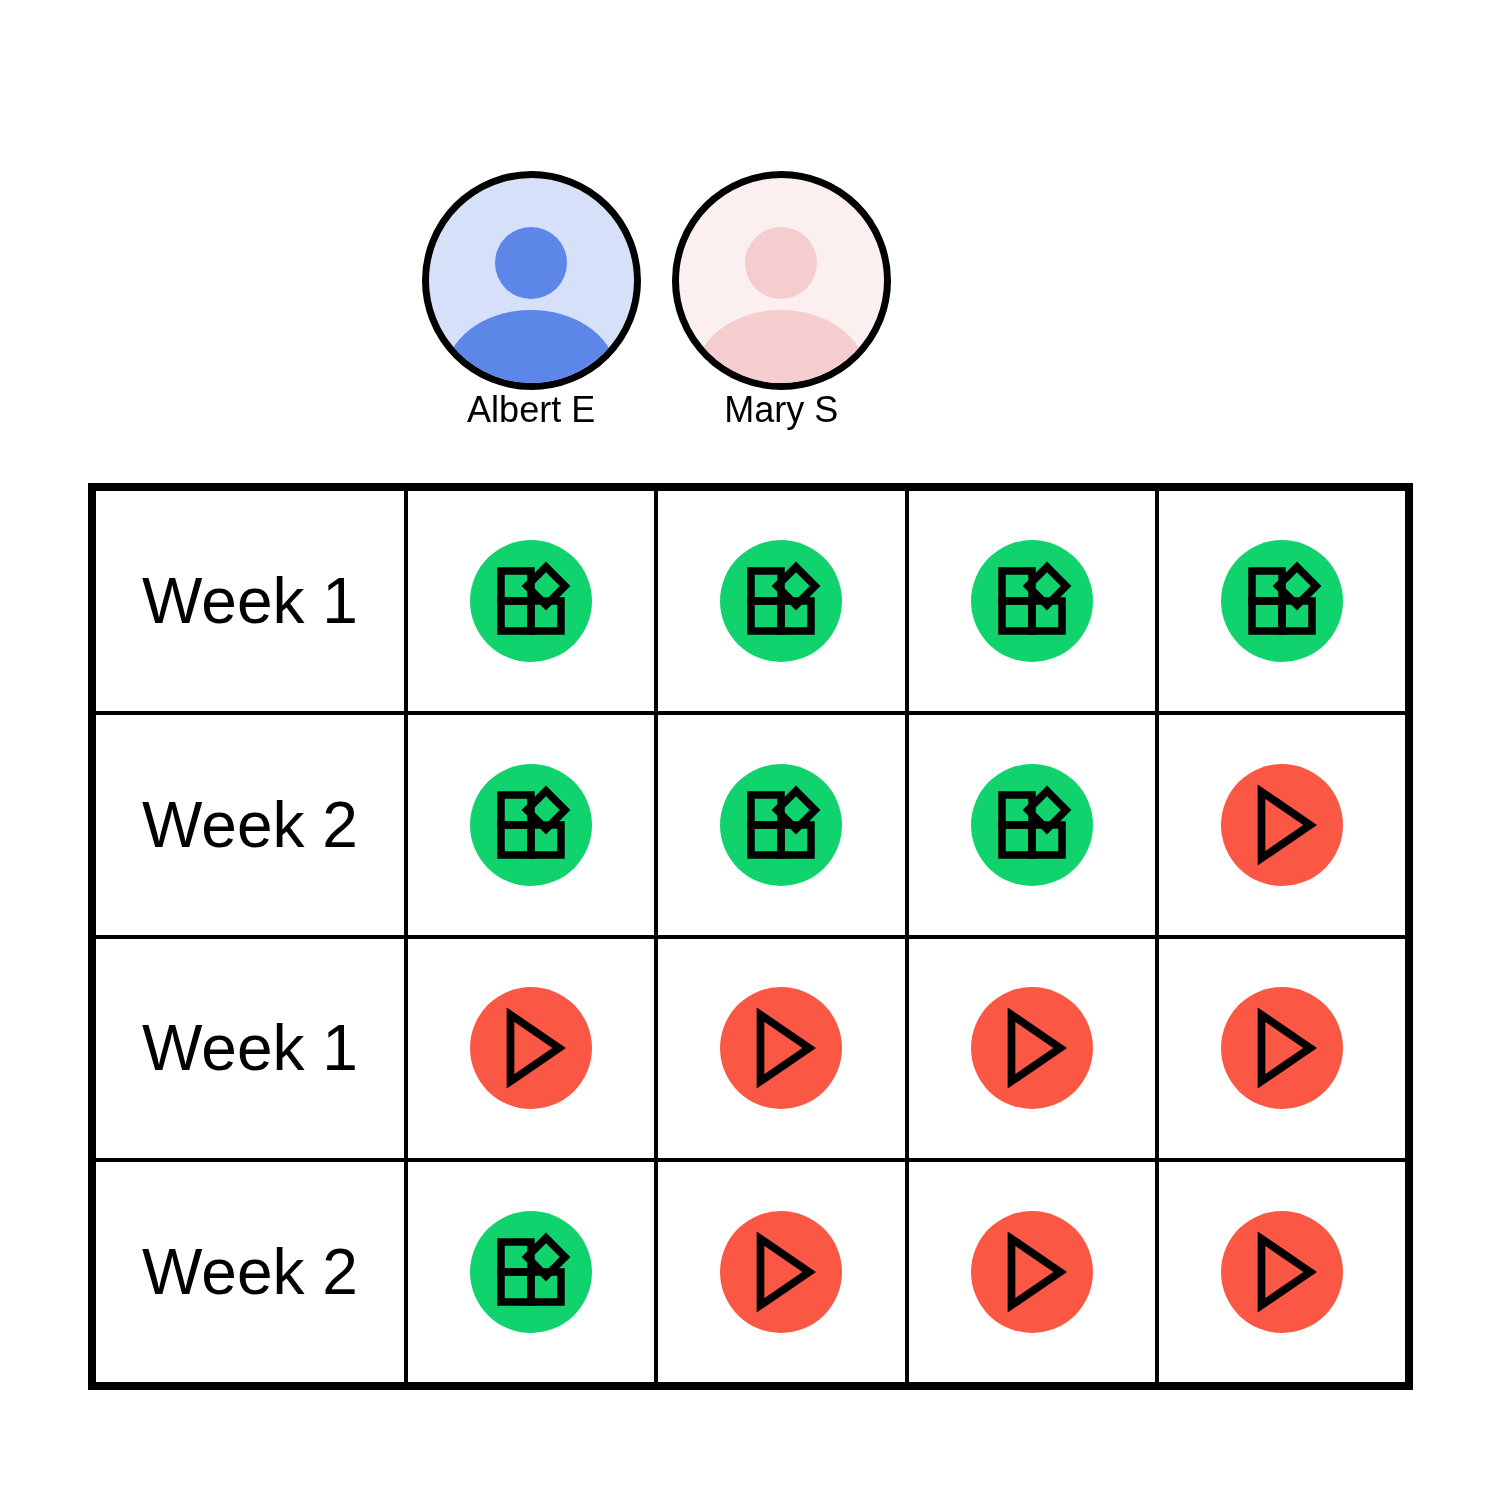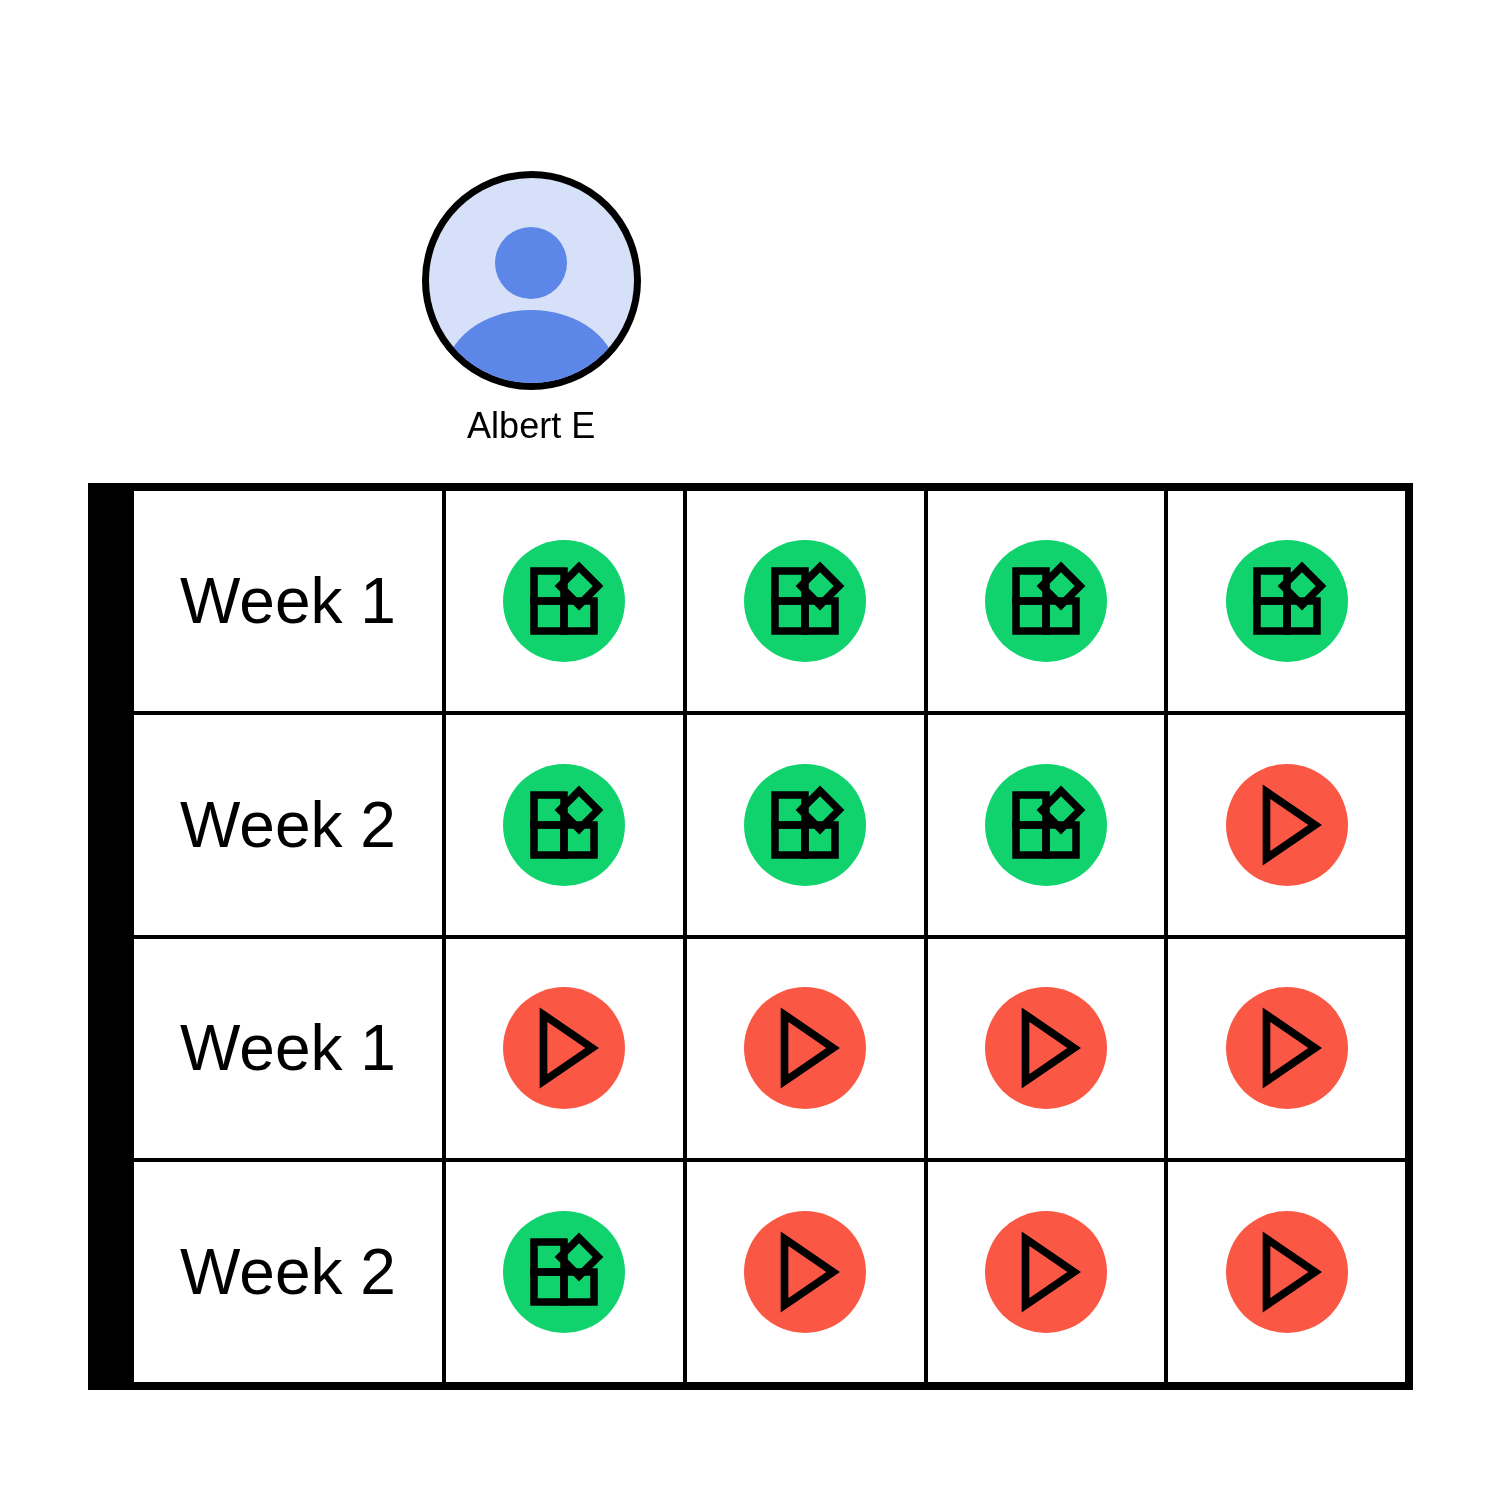--- a/index.html
+++ b/index.html
@@ -50,42 +50,40 @@
   .avatar-body {
     position: absolute;
     left: 50%;
     top: 132px;
     width: 172px;
     height: 132px;
     margin-left: -86px;
     border-radius: 50%;
   }
   .person-name {
-    margin-top: 16px;
     font-size: 36px;
     line-height: 40px;
     color: #000000;
     white-space: nowrap;
   }
 
   
   .board {
     position: absolute;
     left: 88px;
     top: 483px;
     width: 1325px;
     height: 907px;
     box-sizing: border-box;
     border: 8px solid #000000;
     background: #000000;
     display: grid;
     grid-template-columns: 308px repeat(4, 1fr);
     grid-template-rows: repeat(4, 1fr);
     gap: 4px;
-    padding-left: 38px;
   }
   .row { display: contents; }
   .cell {
     background: #ffffff;
     display: flex;
     align-items: center;
     justify-content: center;
   }
   .week-label {
     font-size: 64px;
@@ -112,20 +110,27 @@
 
     <div class="person">
       <div class="avatar" style="background: rgb(214, 224, 248);">
         <div class="avatar-head" style="background: rgb(92, 134, 232);"></div>
         <div class="avatar-body" style="background: rgb(92, 134, 232);"></div>
       </div>
       <div class="person-name">Albert E</div>
     </div>
 
 
+    <div class="person">
+      <div class="avatar" style="background: rgb(251, 240, 239);">
+        <div class="avatar-head" style="background: rgb(246, 205, 206);"></div>
+        <div class="avatar-body" style="background: rgb(246, 205, 206);"></div>
+      </div>
+      <div class="person-name">Mary S</div>
+    </div>
 
   </div>
 
   <div class="board">
 
     <div class="row">
       <div class="cell">
         <span class="week-label">Week 1</span>
       </div>
       <div class="cell">

